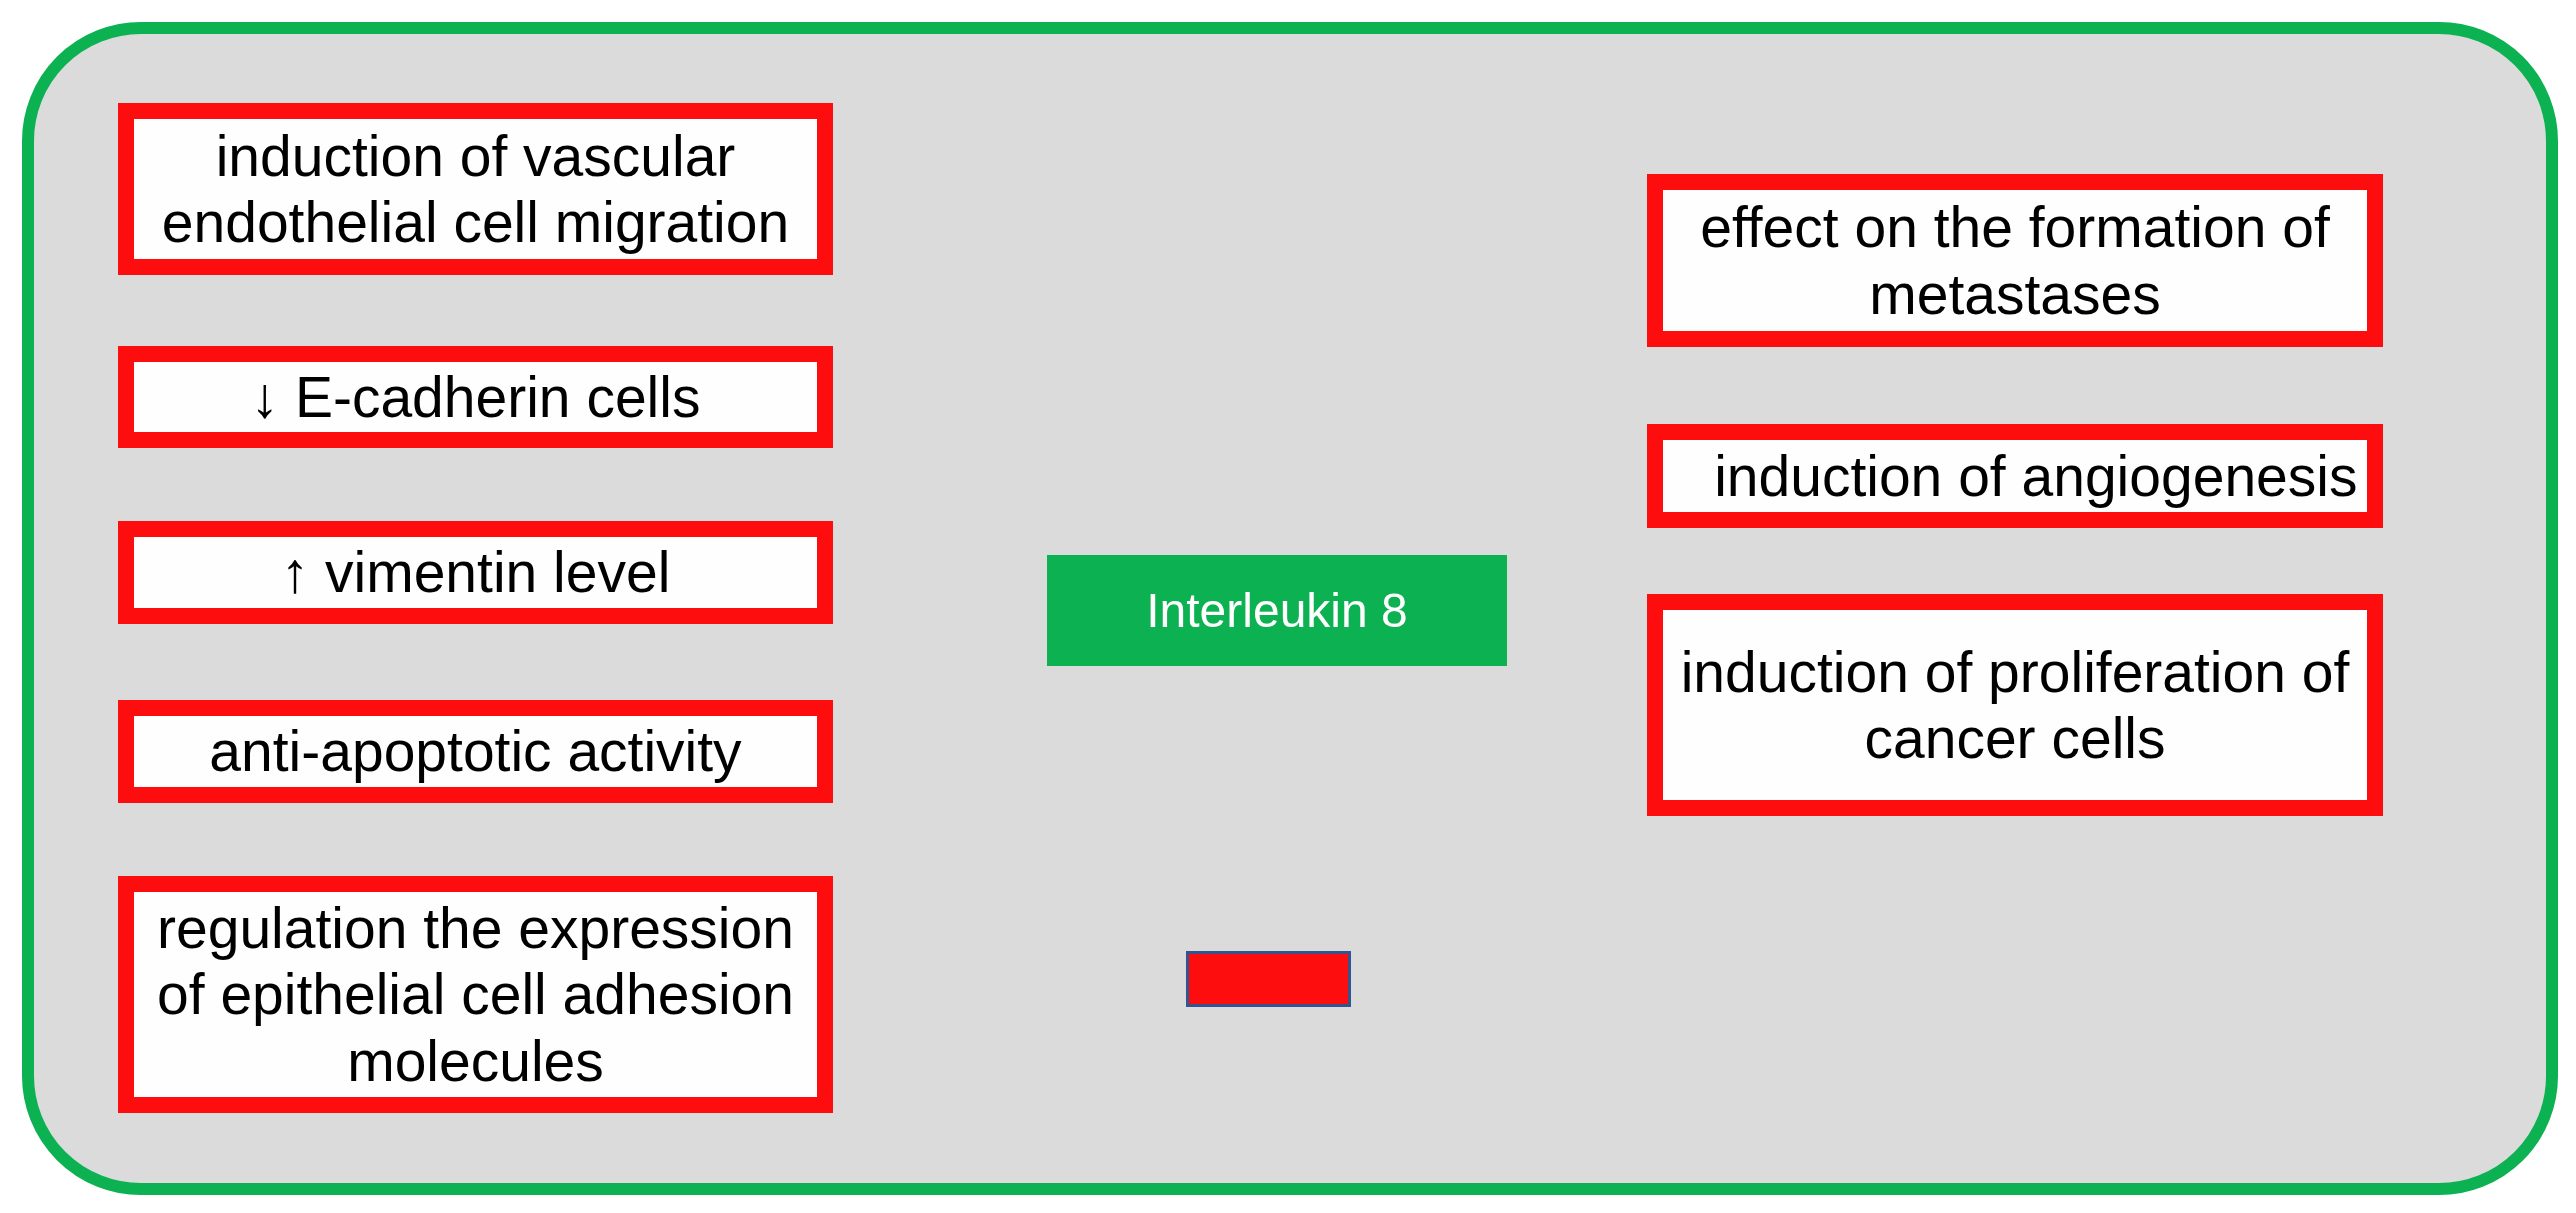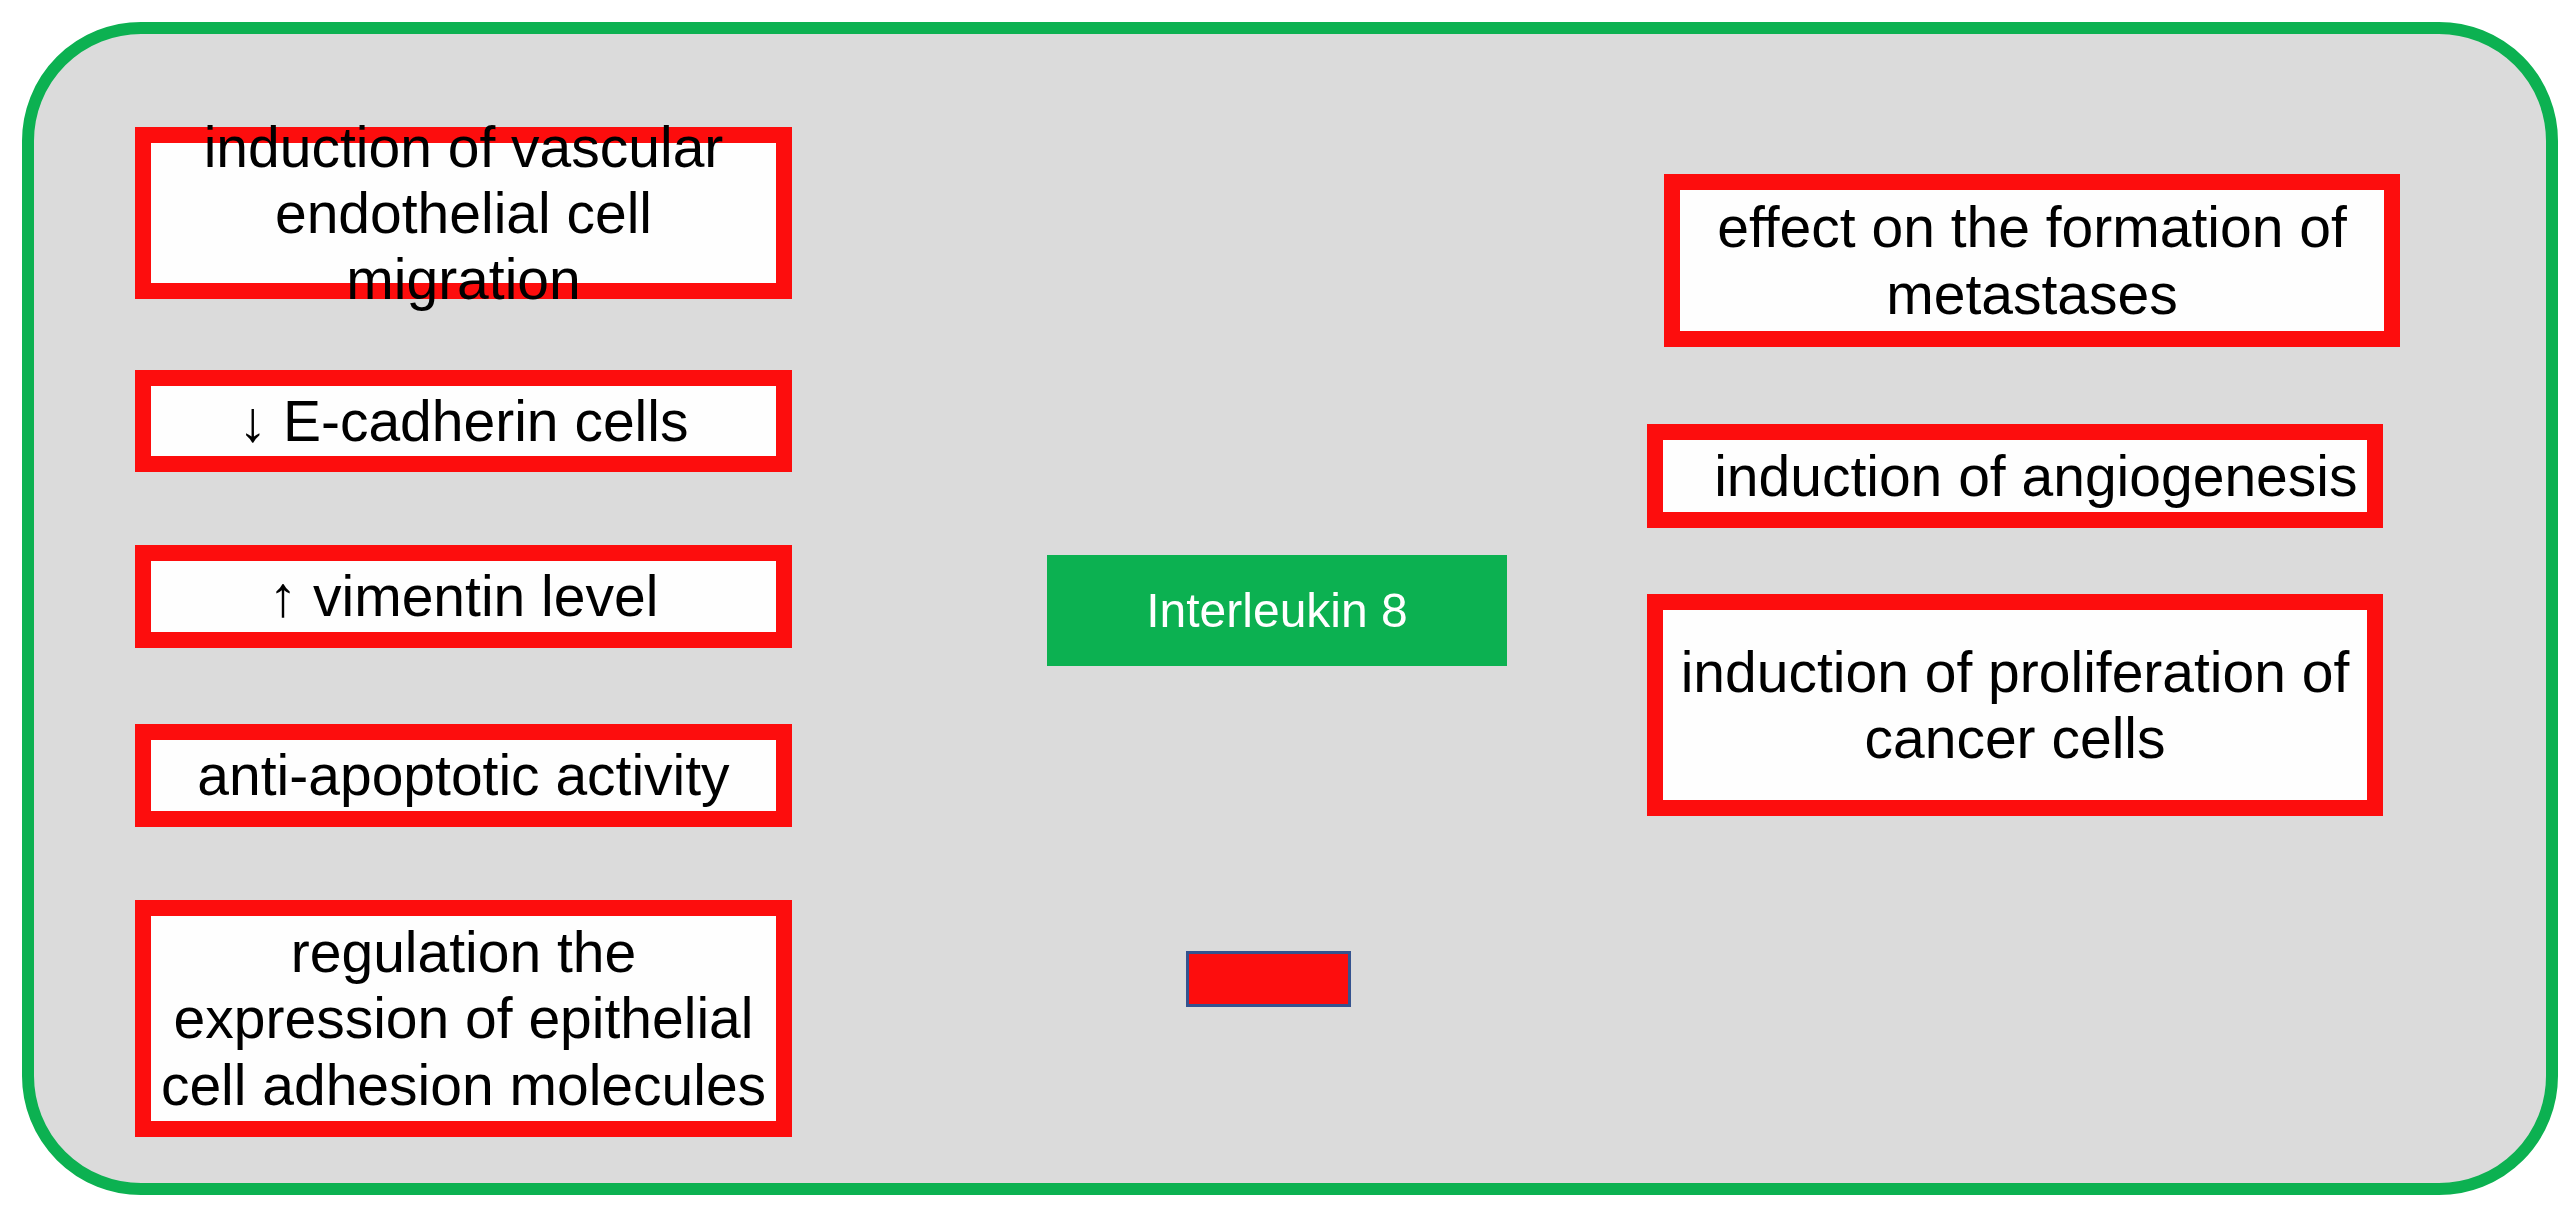--- a/index.html
+++ b/index.html
@@ -12,28 +12,28 @@
     box-sizing:border-box;background:#dbdbdb;
     border:12px solid #0cb151;border-radius:119px;
   }
   .ebox{
     position:absolute;box-sizing:border-box;background:#fefefe;
     border:16px solid #fd0d0d;
     display:flex;align-items:center;justify-content:center;
     text-align:center;font-size:57px;line-height:1.16;color:#000;
     padding:0 6.4px;
   }
-  .col-l{left:135px;width:657px;margin-top:24px;}
+  .col-l{left:118px;width:715px;}
   .col-r{left:1647px;width:736px;}
   .l1{top:103px;height:172px;}
   .l2{top:346px;height:102px;}
   .l3{top:521px;height:103px;}
   .l4{top:700px;height:103px;}
   .l5{top:876px;height:237px;text-align:center;}
-  .r1{top:174px;height:173px;margin-left:17px;}
+  .r1{top:174px;height:173px;}
   .r2{top:424px;height:104px;padding-left:48px;}
   .r3{top:594px;height:222px;}
   .r4{top:839px;height:102px;}
   .center-box{
     position:absolute;left:1047px;top:555px;width:460px;height:111px;
     background:#0cb151;color:#ffffff;
     display:flex;align-items:center;justify-content:center;
     font-size:48px;line-height:1;
   }
   .marker{

